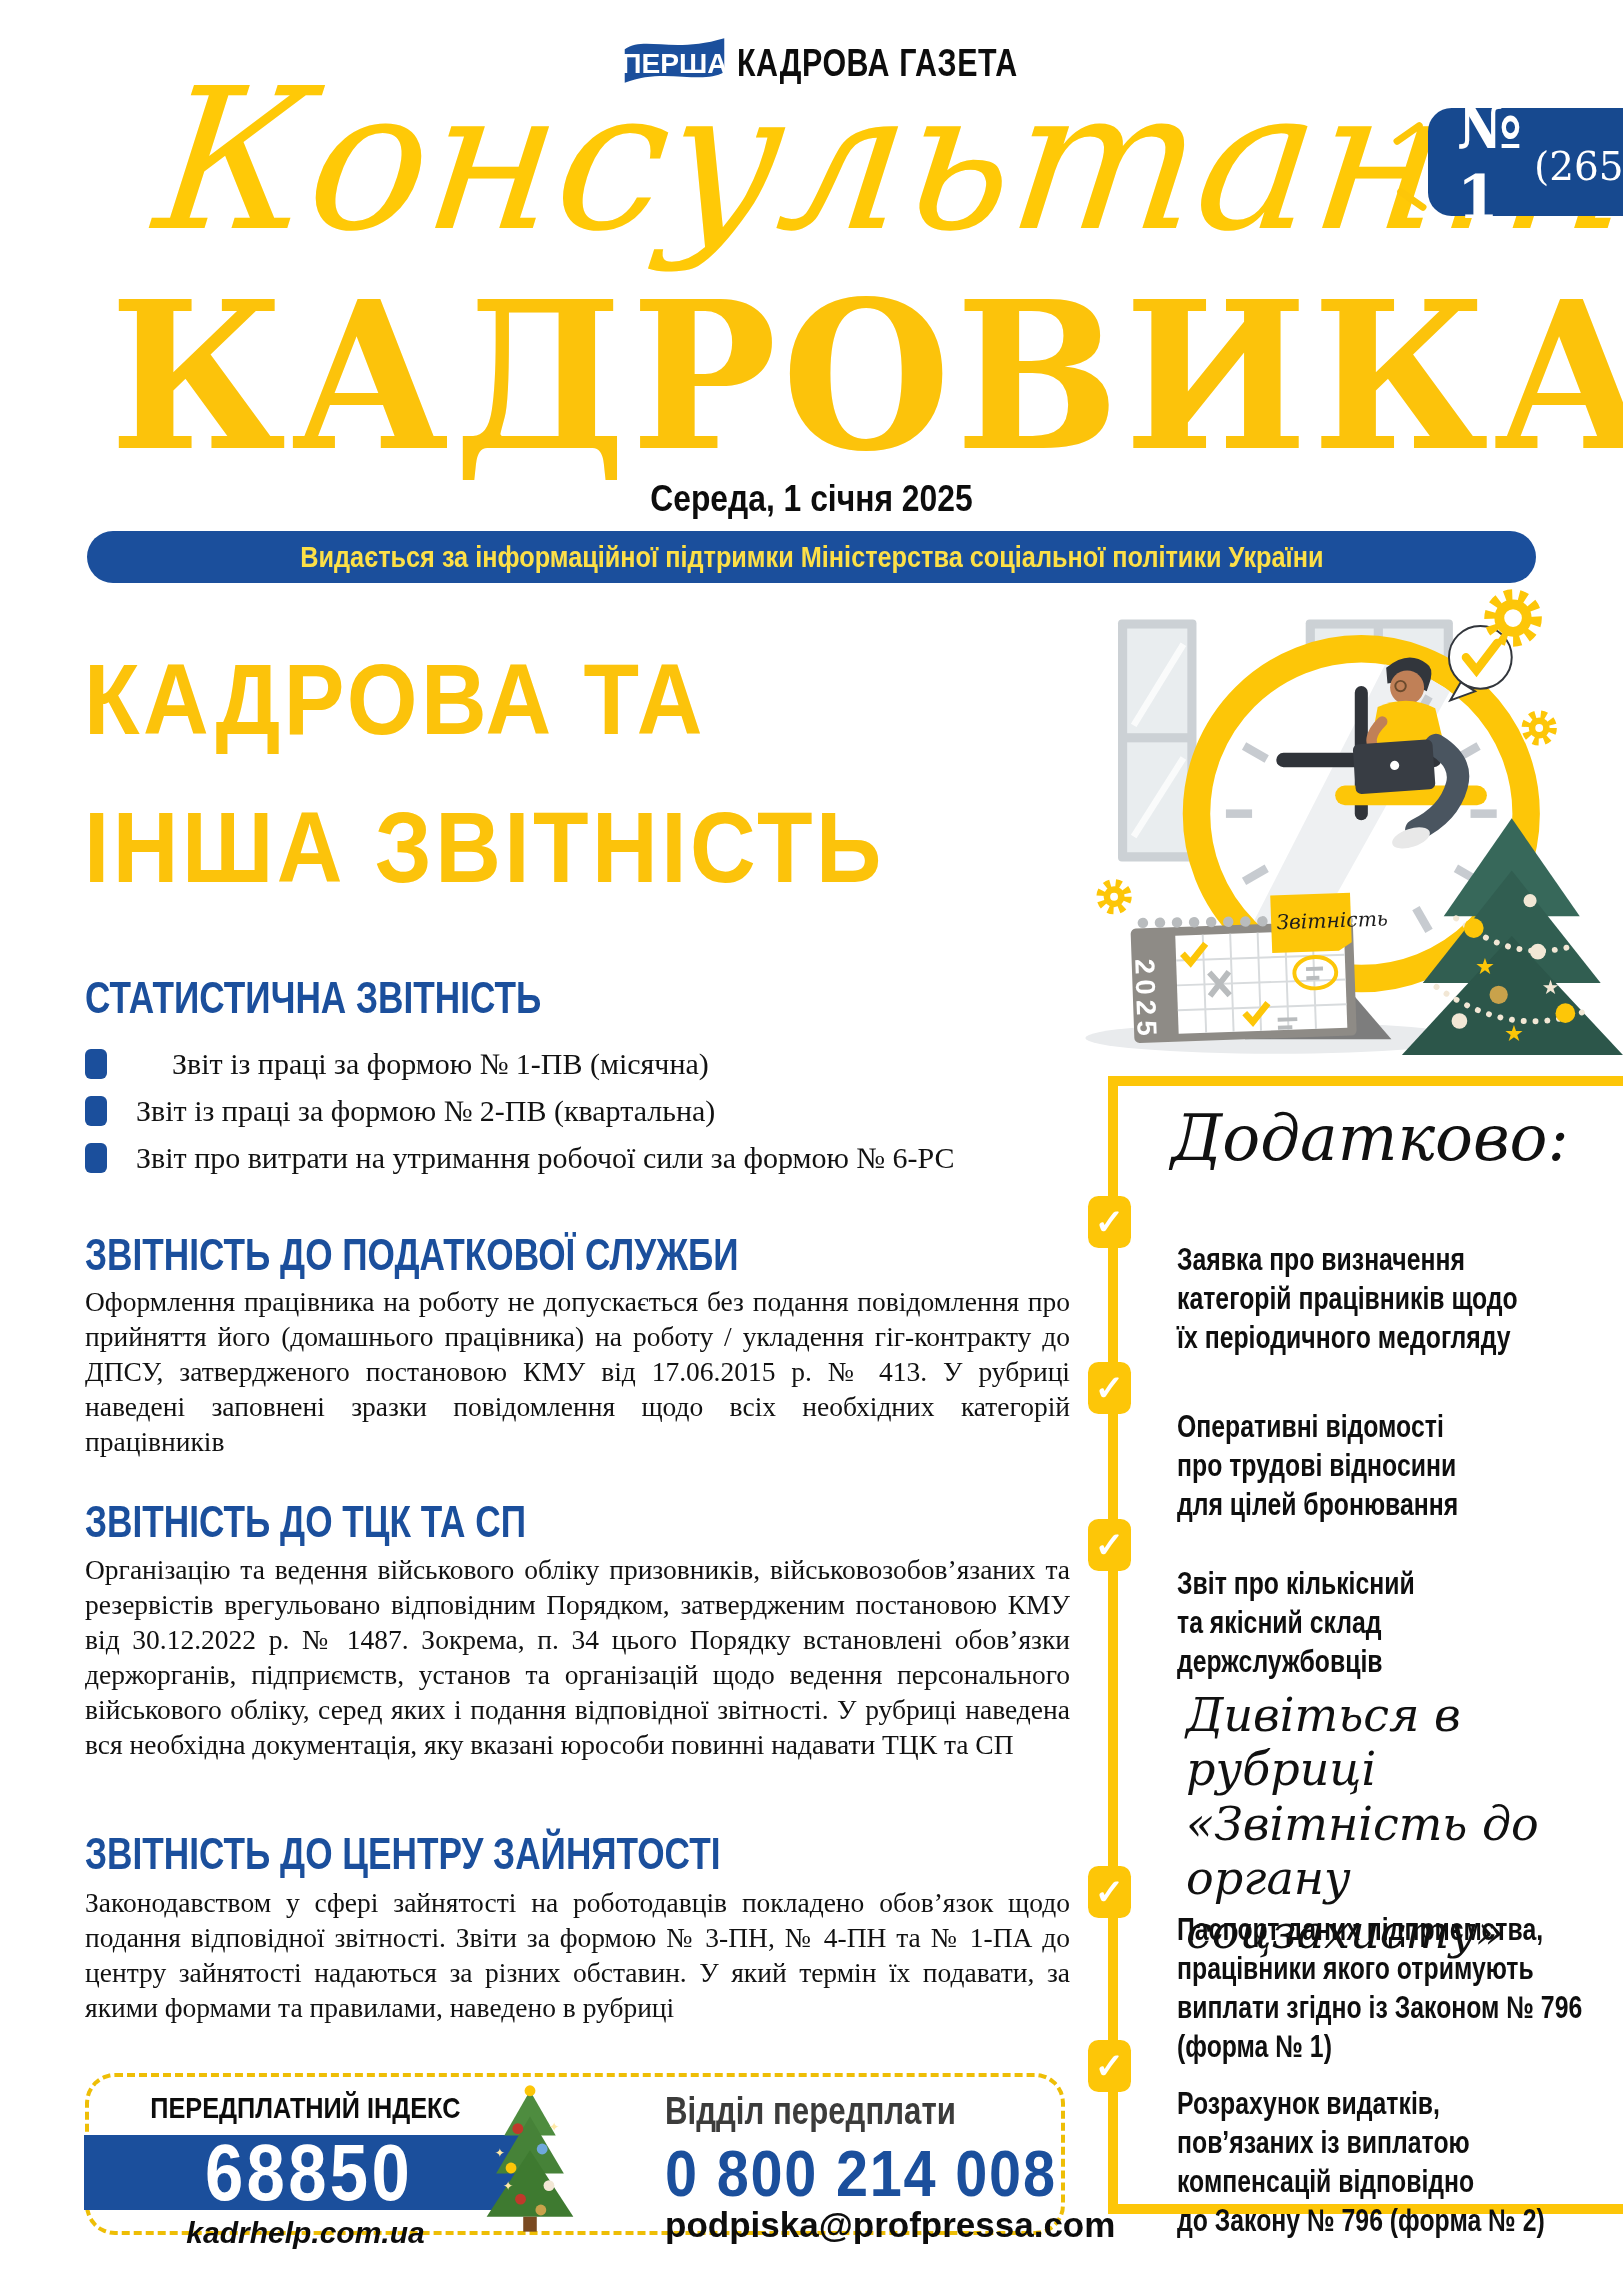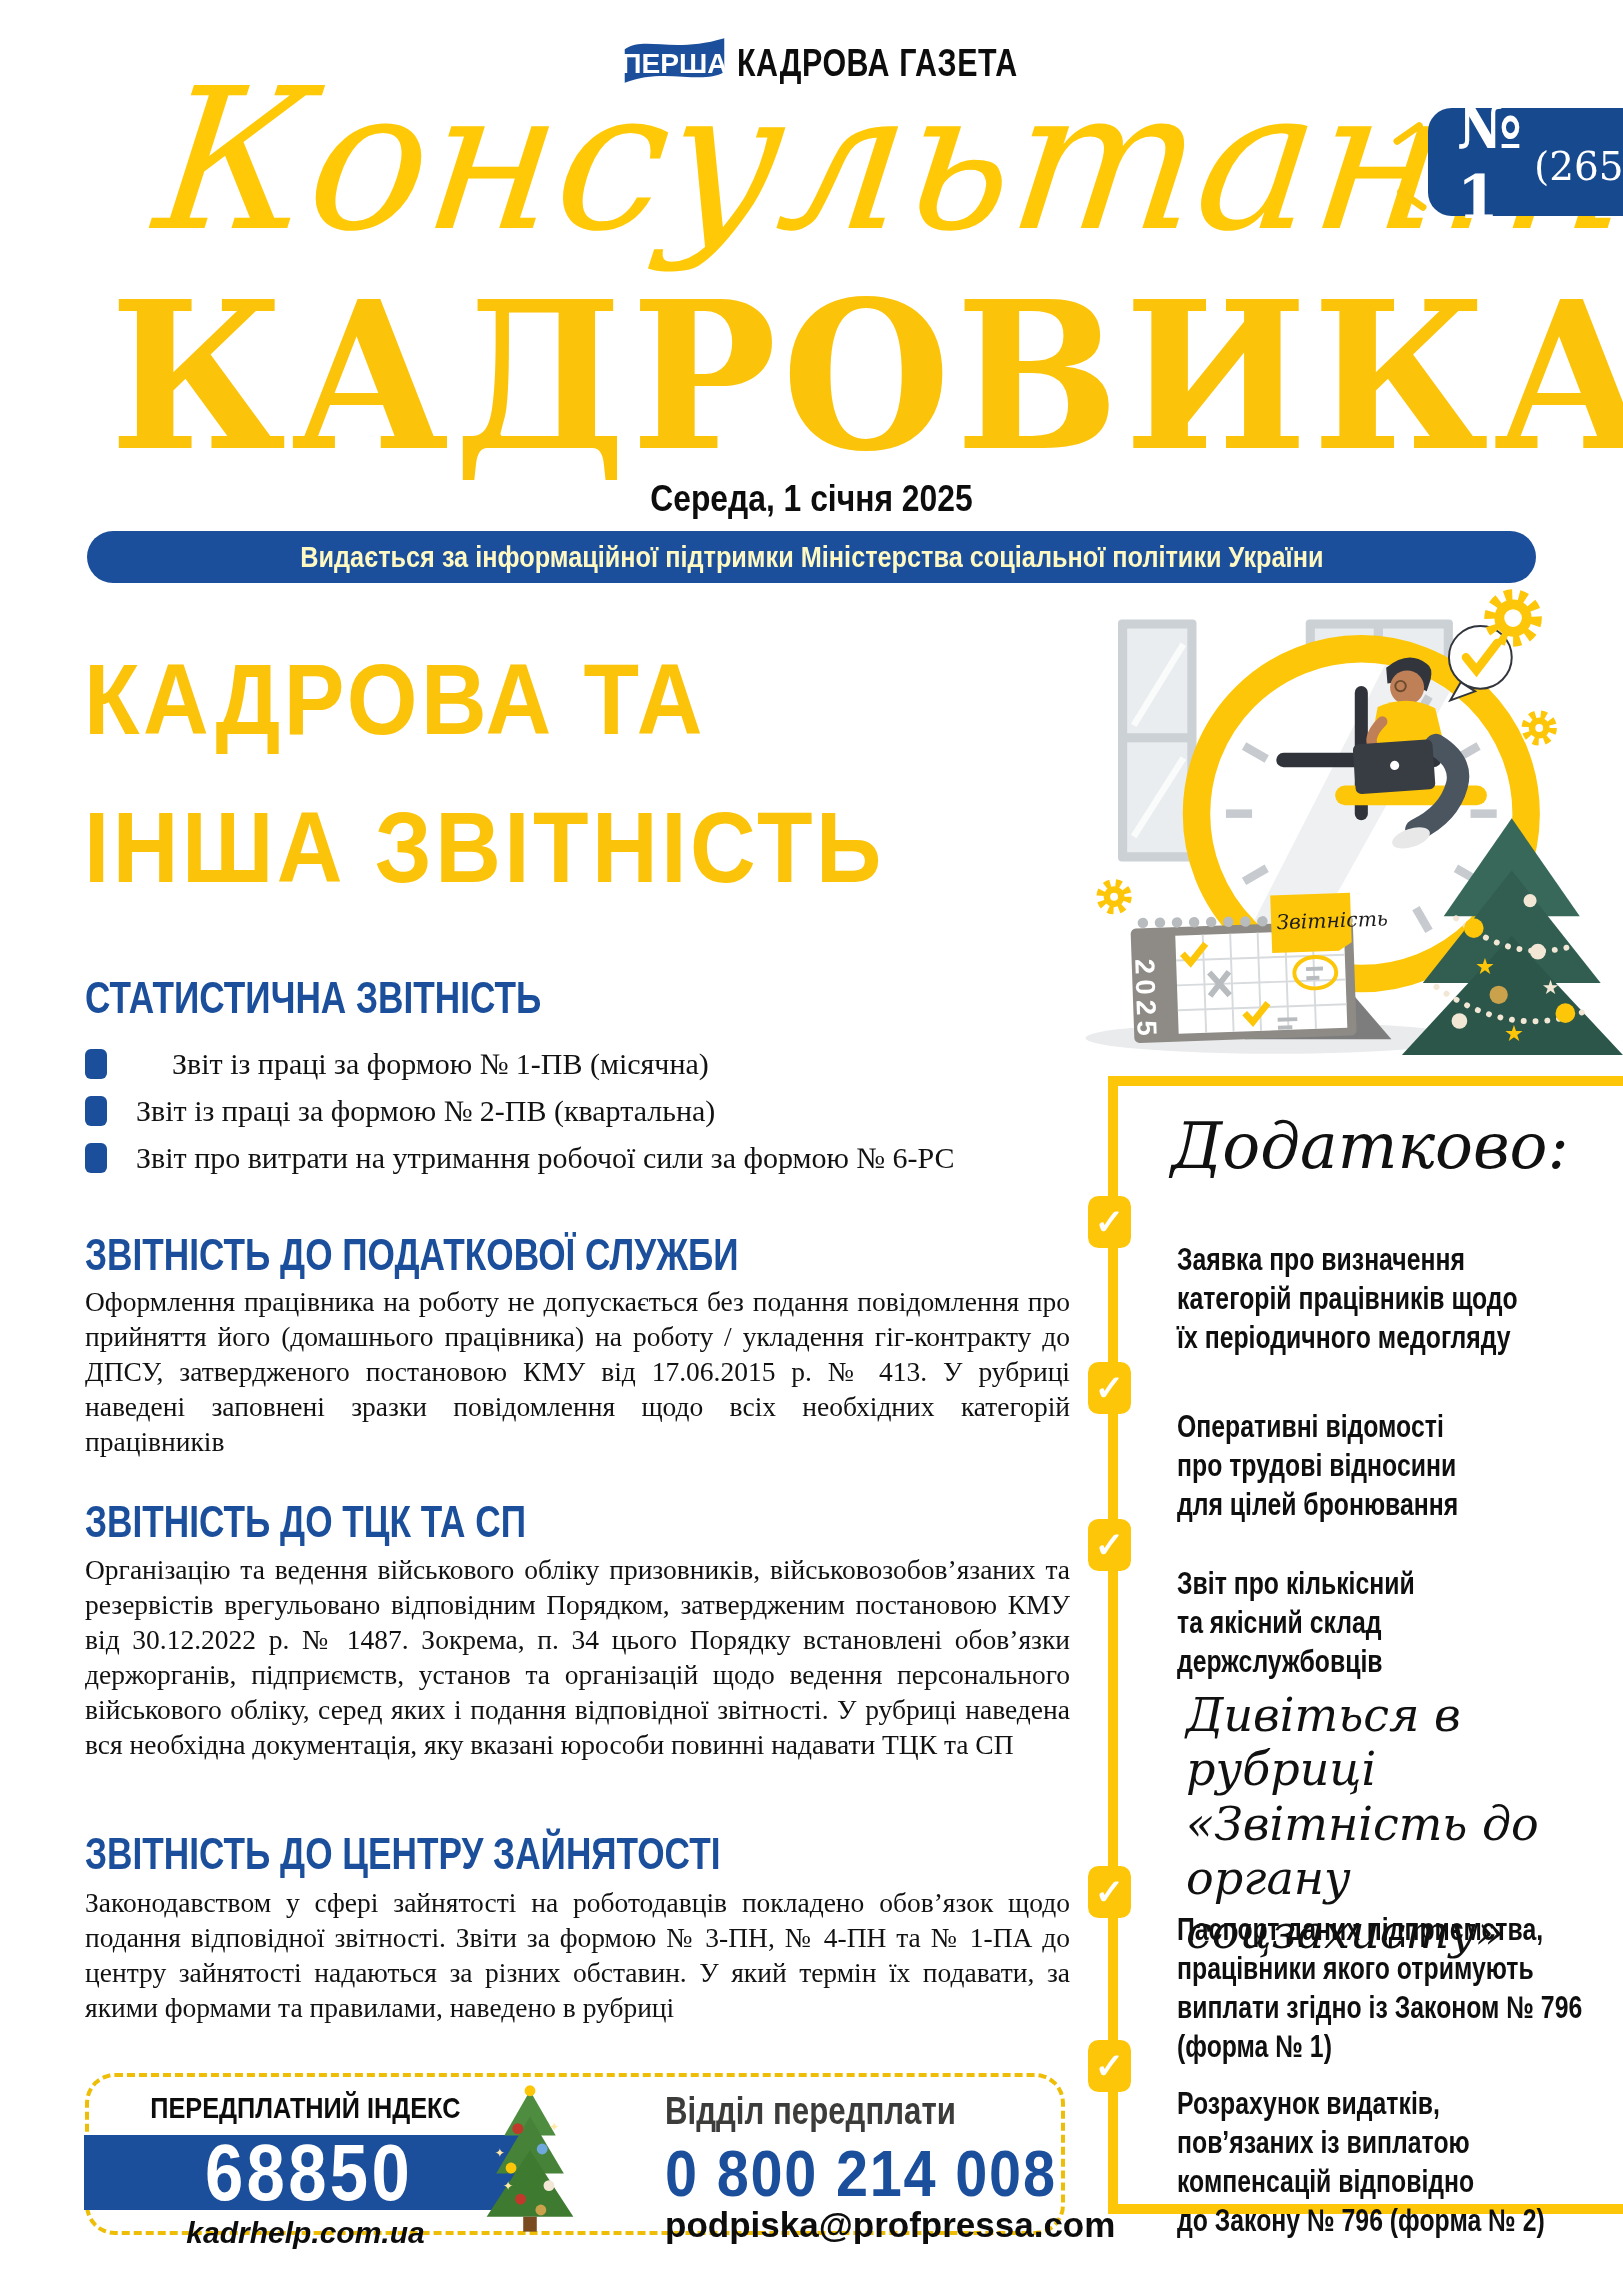--- a/index.html
+++ b/index.html
@@ -18,21 +18,21 @@
       color:#fcc30b;font-family:"DejaVu Serif",serif;font-weight:700;letter-spacing:5.2px;}
   .caps-inner{display:inline-block;transform:scaleX(.95);transform-origin:center top;white-space:nowrap;}
   .issue-badge{left:1428px;top:108px;width:195px;height:108px;background:#17498f;
       border-radius:23.6px 0 0 23.6px;color:#fff;display:flex;align-items:center;padding-left:29px;box-sizing:border-box;
       font-family:"DejaVu Serif",serif;}
   .issue-no{font-size:60px;font-weight:700;}
   .issue-series{font-size:39px;margin-left:11.8px;margin-top:9.2px;}
   .dash{position:absolute;width:34px;height:6.5px;background:#fdc608;border-radius:3.3px;}
   .date-line{left:0;top:478px;width:1623px;text-align:center;font-size:37px;color:#0d0d0d;}
   .support-bar{left:87px;top:531px;width:1449px;height:52px;background:#1b4f9c;border-radius:26px;
-      display:flex;align-items:center;justify-content:center;color:#fef9c3;font-size:29.4px;}
+      display:flex;align-items:center;justify-content:center;color:#fde047;font-size:29.4px;}
   
   .headline{left:84px;color:#fcc30b;font-size:101px;line-height:1;letter-spacing:3.9px;}
   .hl1{top:649px;} .hl2{top:797px;}
   .headline .sx{transform:scaleX(.9);}
   .sec-head{color:#1b4f9c;font-size:44px;line-height:1;}
   .bullet-row{position:absolute;left:85px;display:flex;align-items:center;}
   .bullet-sq{width:22px;height:30px;background:#1b4f9c;border-radius:5.9px;margin-right:29px;flex:none;}
   .bullet-text{font-family:"Liberation Serif",serif;font-size:30px;color:#121212;white-space:nowrap;}
   .body-par{left:85px;width:985px;font-family:"Liberation Serif",serif;font-size:27.5px;line-height:35px;
       color:#121212;text-align:justify;}
@@ -43,21 +43,21 @@
   .sub-bluebar{position:absolute;left:-4.6px;top:58px;width:450px;height:75px;background:#1b4f9c;
       display:flex;align-items:center;justify-content:center;color:#fff;font-size:80px;font-weight:700;letter-spacing:3.9px;}
   .sub-site{position:absolute;left:17px;top:139px;width:399px;text-align:center;font-size:30px;font-style:italic;color:#0d0d0d;}
   .sub-dept{position:absolute;left:576px;top:11.8px;font-size:39px;color:#3c3c3b;}
   .sub-phone{position:absolute;left:576px;top:60px;font-size:64px;color:#1b4f9c;letter-spacing:2px;}
   .sub-email{position:absolute;left:576px;top:128px;font-size:35px;color:#0d0d0d;}
   
   .side-frame{left:1108px;top:1076px;width:515px;height:1138px;box-sizing:border-box;
       border-left:10.5px solid #fdc608;border-top:10.5px solid #fdc608;border-bottom:10.5px solid #fdc608;}
   .side-script-title{left:1171px;top:1107px;font-size:63px;font-style:italic;color:#111;
-      font-family:"DejaVu Serif",serif;line-height:1;margin-top:8px;}
+      font-family:"DejaVu Serif",serif;line-height:1;}
   .side-item{position:absolute;left:1177px;font-size:31px;line-height:39px;color:#0f0f0f;white-space:pre-line;}
   .sxi{display:inline-block;transform:scaleX(.8);transform-origin:left top;width:589px;}
   .chk{position:absolute;left:1088px;width:43px;height:52px;background:#fdc608;border-radius:10.5px;
       display:flex;align-items:center;justify-content:center;color:#fff;font-size:35px;font-weight:700;}
   .side-note{position:absolute;left:1186px;width:458px;font-size:46px;line-height:1.18;color:#111;
       font-family:"DejaVu Serif",serif;font-style:italic;white-space:pre-line;}
 </style>
 </head>
 <body>
 

